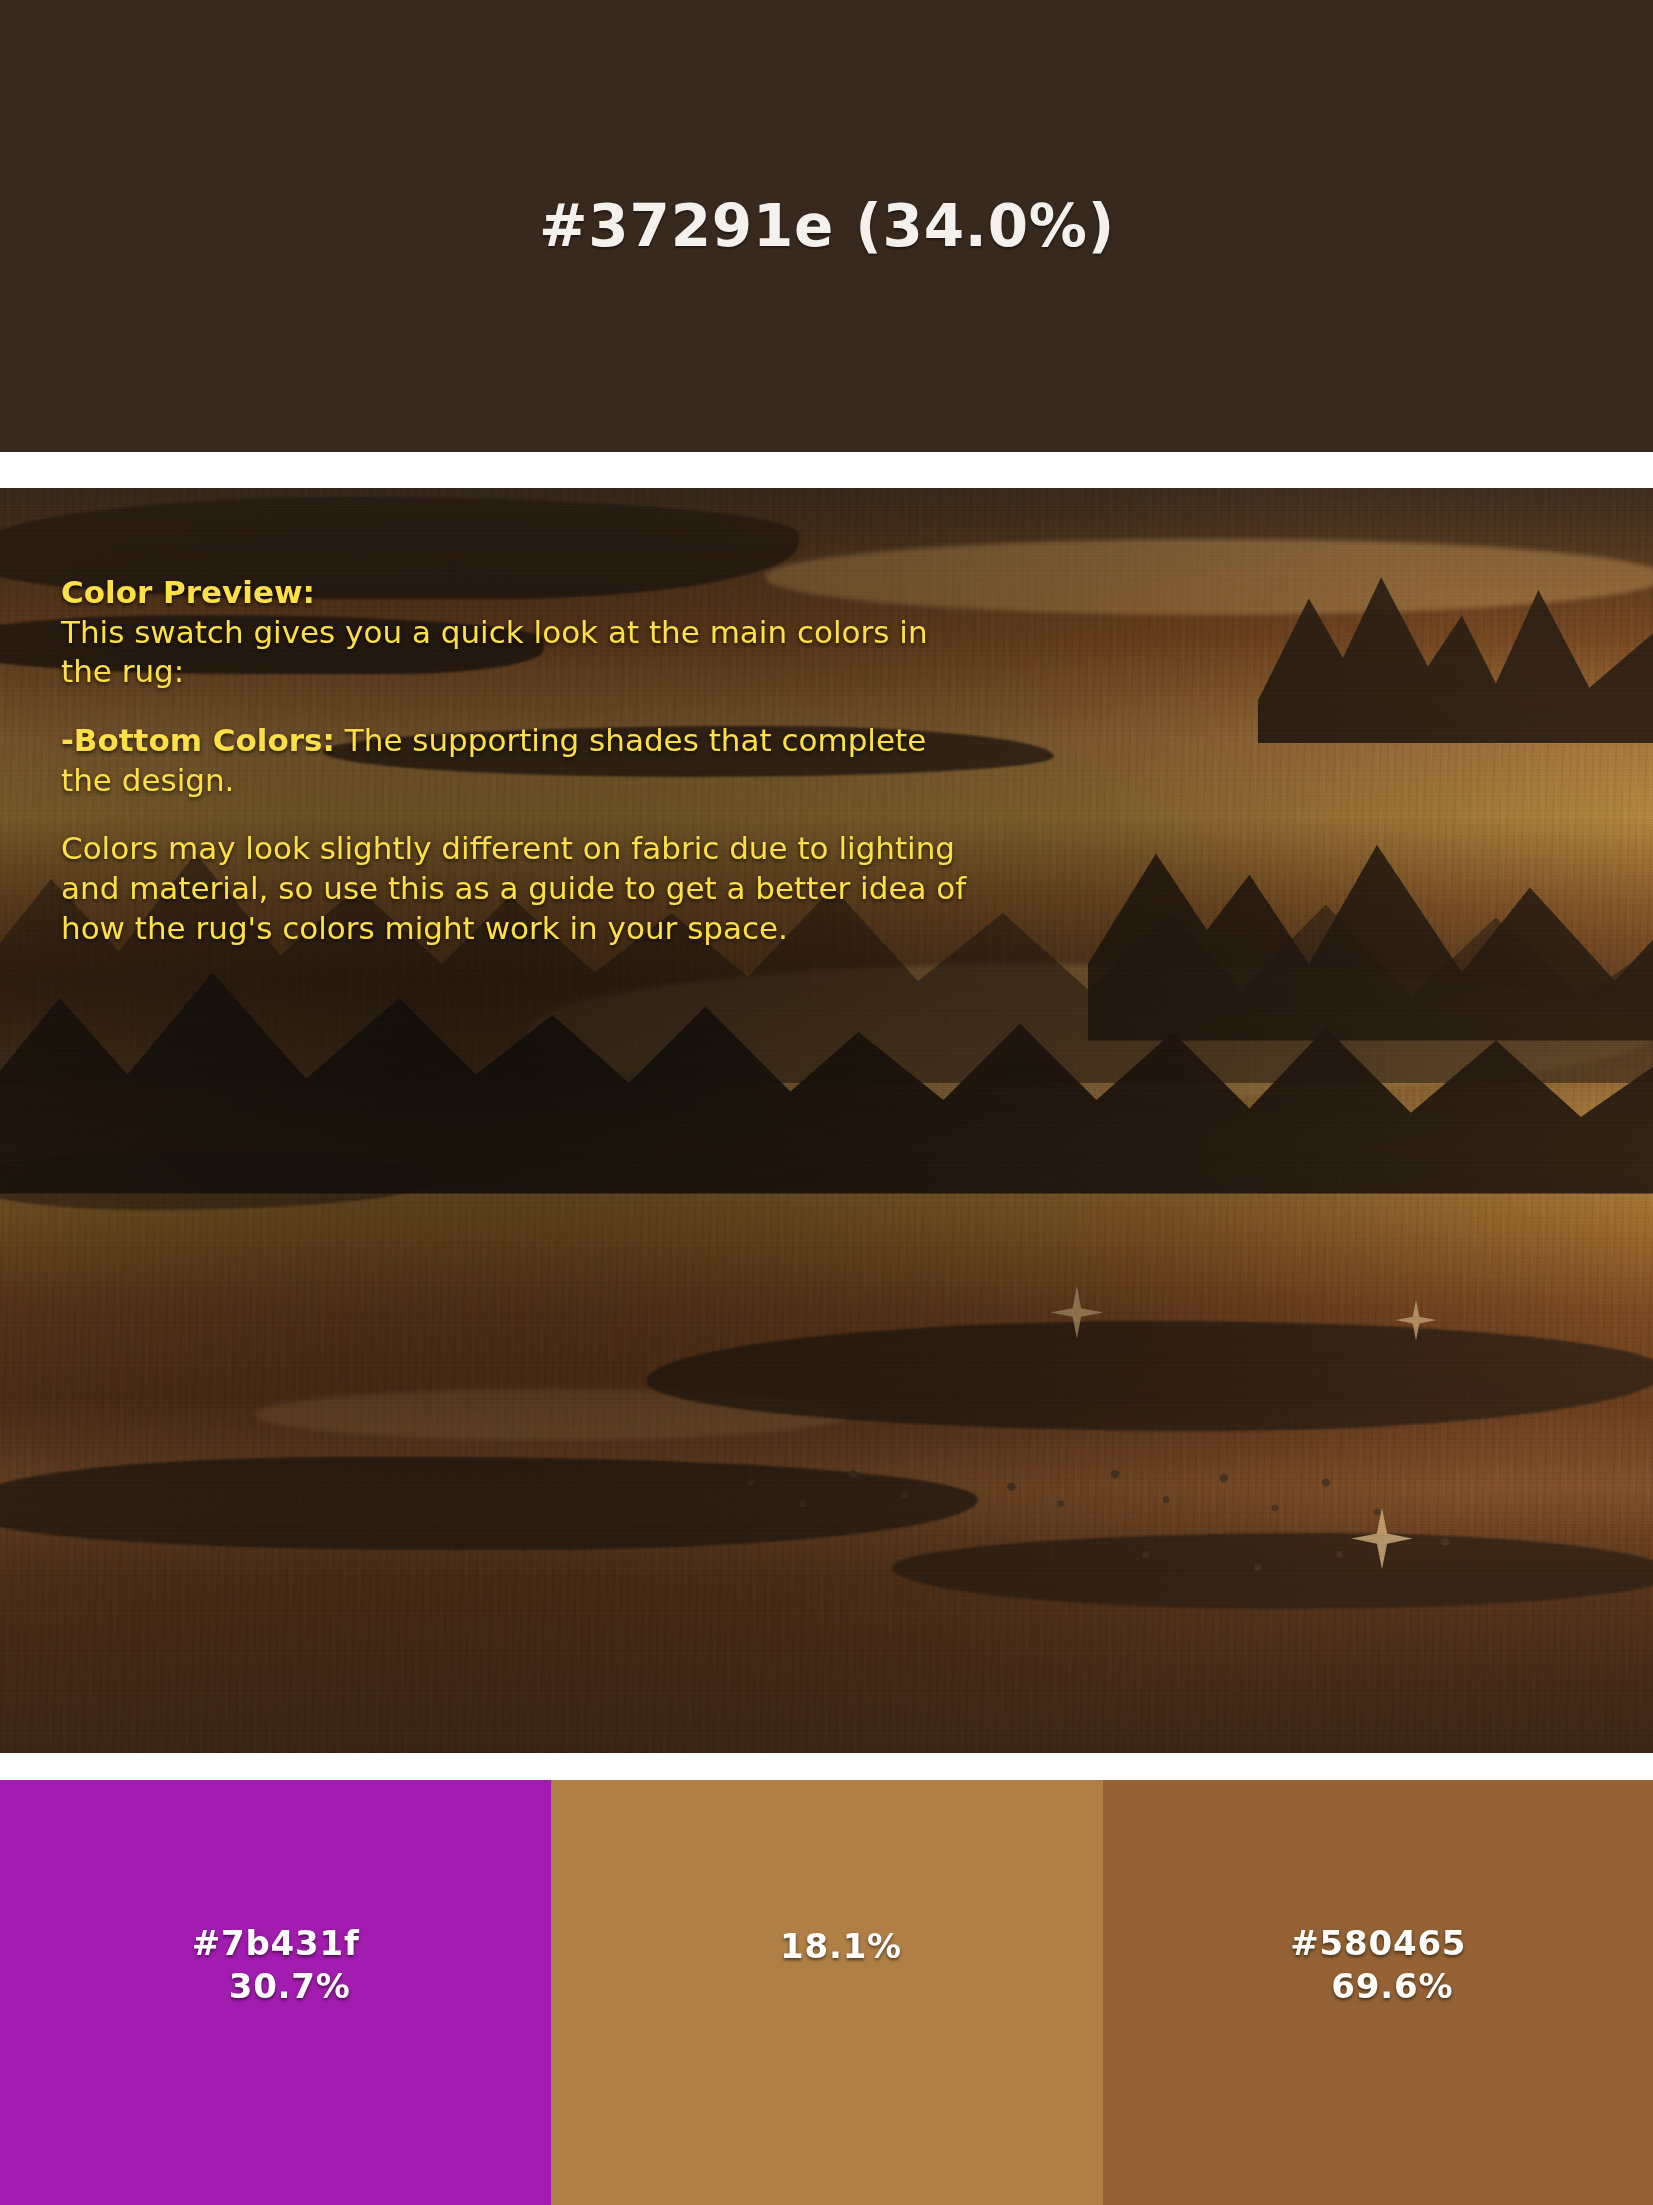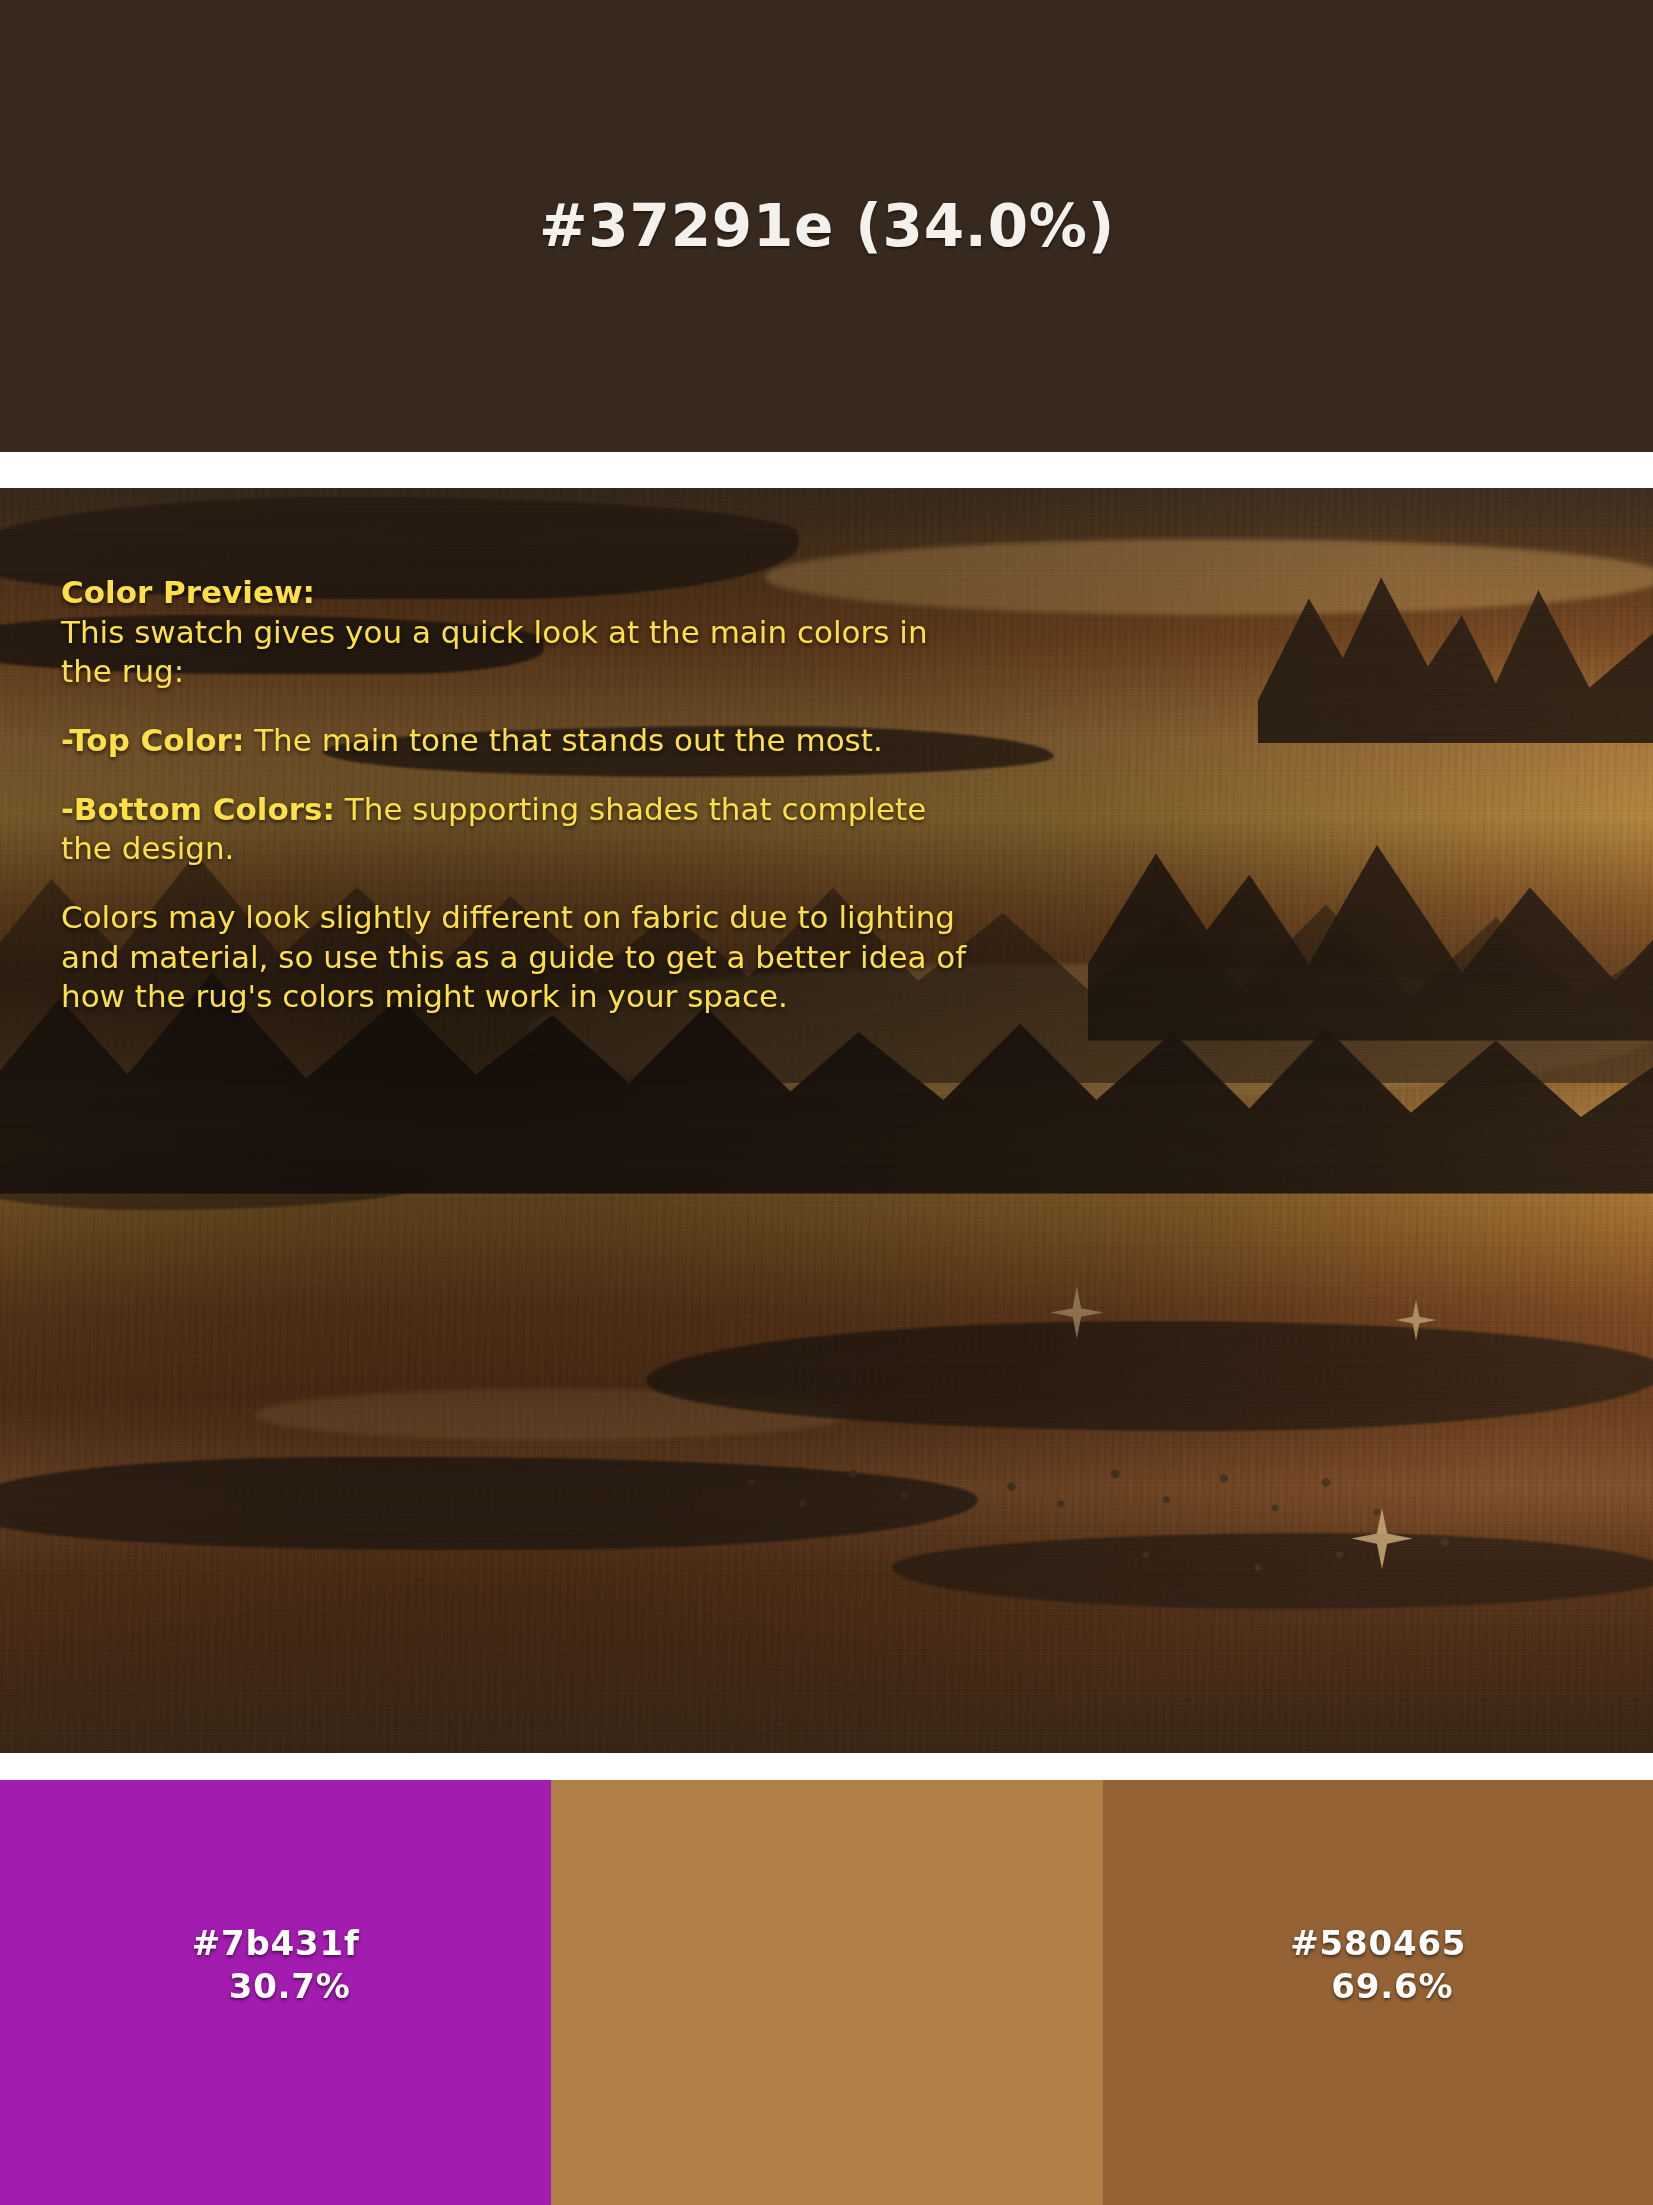--- a/index.html
+++ b/index.html
@@ -272,40 +272,38 @@
     <div class="art-texture"></div>
     <div class="art-vignette"></div>
   </div>
 
   <div class="text-block">
     <p>
       <b>Color Preview:</b><br>
       <span>This swatch gives you a quick look at the main colors in the rug:</span>
     </p>
     <p>
-      <b>-Top Color:</b><span> The main tone that stands out the most.</span>
-    </p>
-    <p>
       <b>-Bottom Colors:</b><span> The supporting shades that complete the design.</span>
     </p>
     <p>Colors may look slightly different on fabric due to lighting and material, so use this as a guide to get a better idea of how the rug's colors might work in your space.</p>
   </div>
 </div>
 
 <div class="white-gap gap-2"></div>
 
 <div class="bottom-row">
   <div class="bottom-swatch" id="swatch-0" style="background: #a21caf;">
     <div class="labels">
       <span class="hex">#7b431f</span>
       <span class="pct">30.7%</span>
     </div>
   </div>
   <div class="bottom-swatch" id="swatch-1" style="background: rgb(176, 127, 70);">
     <div class="labels">
+      <span class="pct">18.1%</span>
     </div>
   </div>
   <div class="bottom-swatch" id="swatch-2" style="background: rgb(148, 98, 52);">
     <div class="labels">
       <span class="hex">#580465</span>
       <span class="pct">69.6%</span>
     </div>
   </div>
 </div>
 

